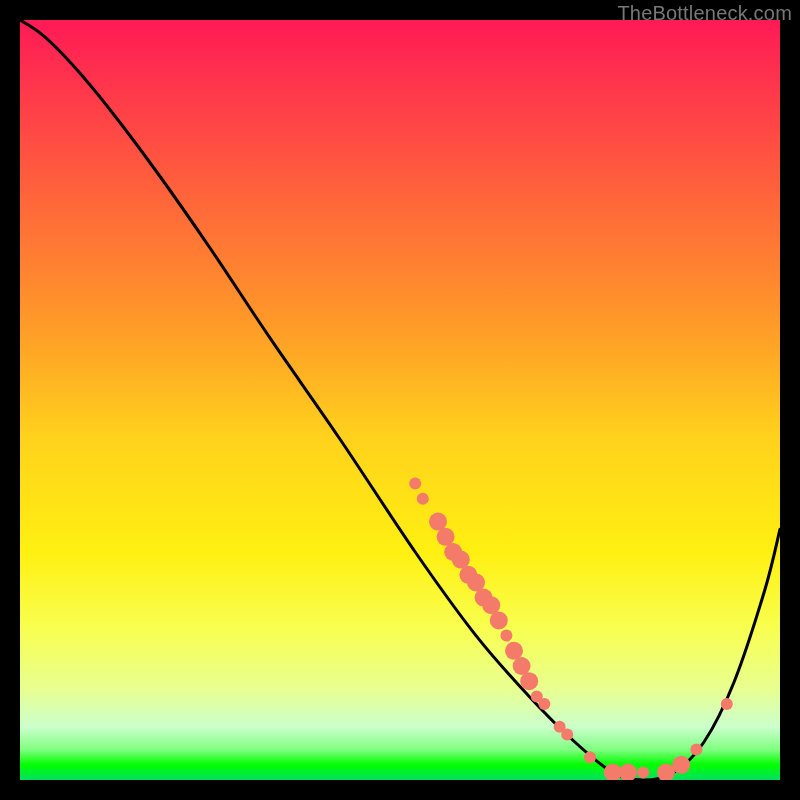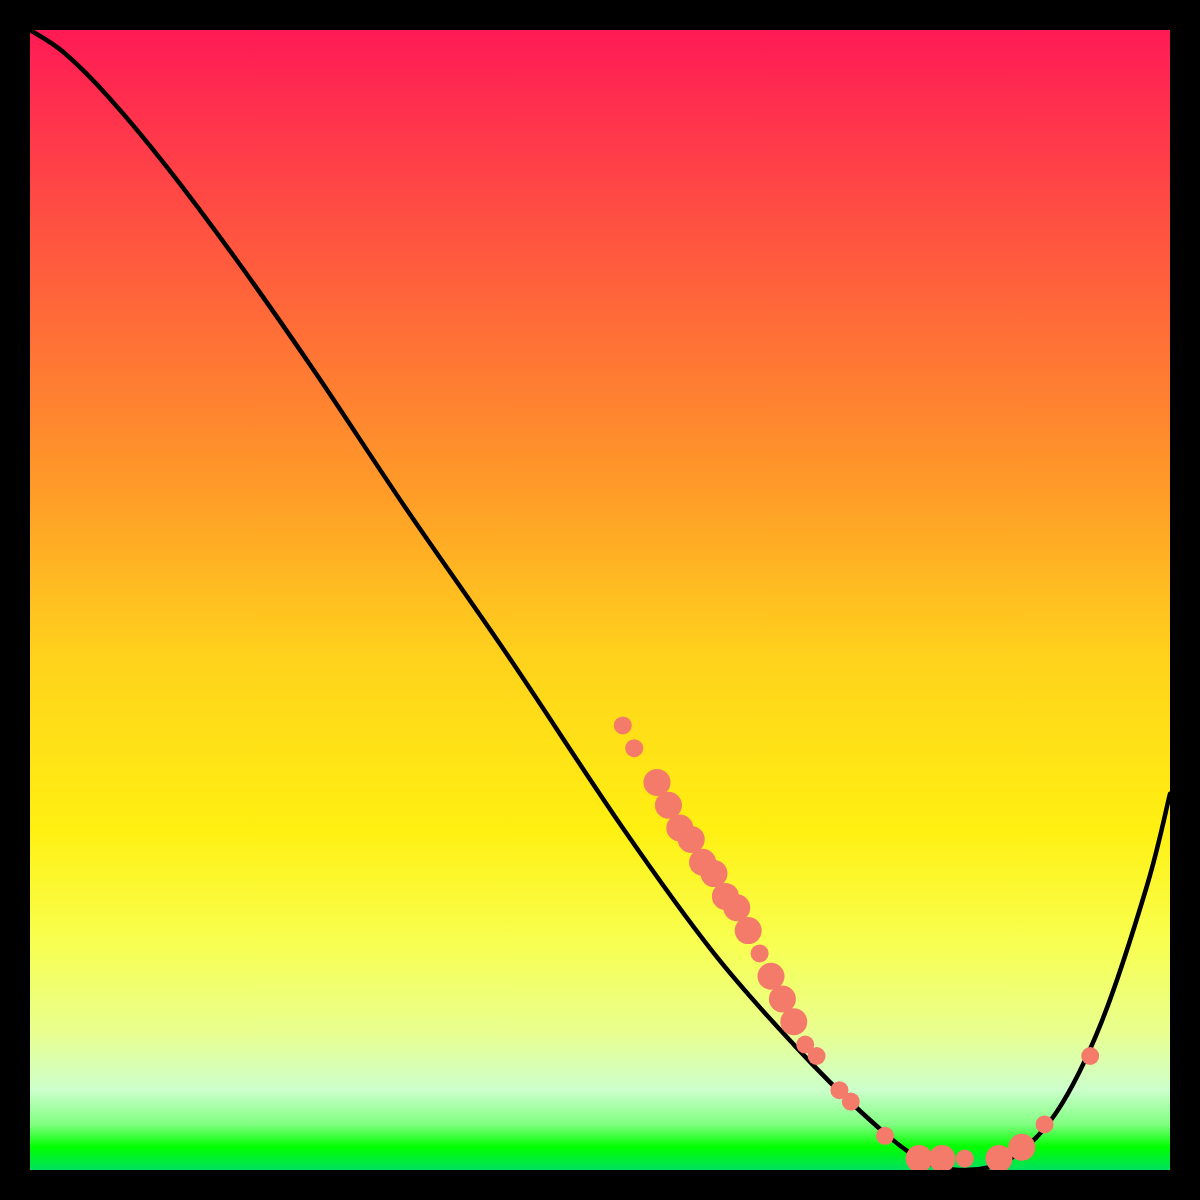--- a/index.html
+++ b/index.html
@@ -85,13 +85,14 @@
         <circle cx="570.00" cy="737.20" r="6" fill="#f47a6a"></circle>
         <circle cx="592.80" cy="752.40" r="9" fill="#f47a6a"></circle>
         <circle cx="608.00" cy="752.40" r="9" fill="#f47a6a"></circle>
         <circle cx="623.20" cy="752.40" r="6" fill="#f47a6a"></circle>
         <circle cx="646.00" cy="752.40" r="9" fill="#f47a6a"></circle>
         <circle cx="661.20" cy="744.80" r="9" fill="#f47a6a"></circle>
         <circle cx="676.40" cy="729.60" r="6" fill="#f47a6a"></circle>
         <circle cx="706.80" cy="684.00" r="6" fill="#f47a6a"></circle>
       </g>
     </svg>
+  <div class="watermark">TheBottleneck.com</div>
 </div>
 
 </body></html>

